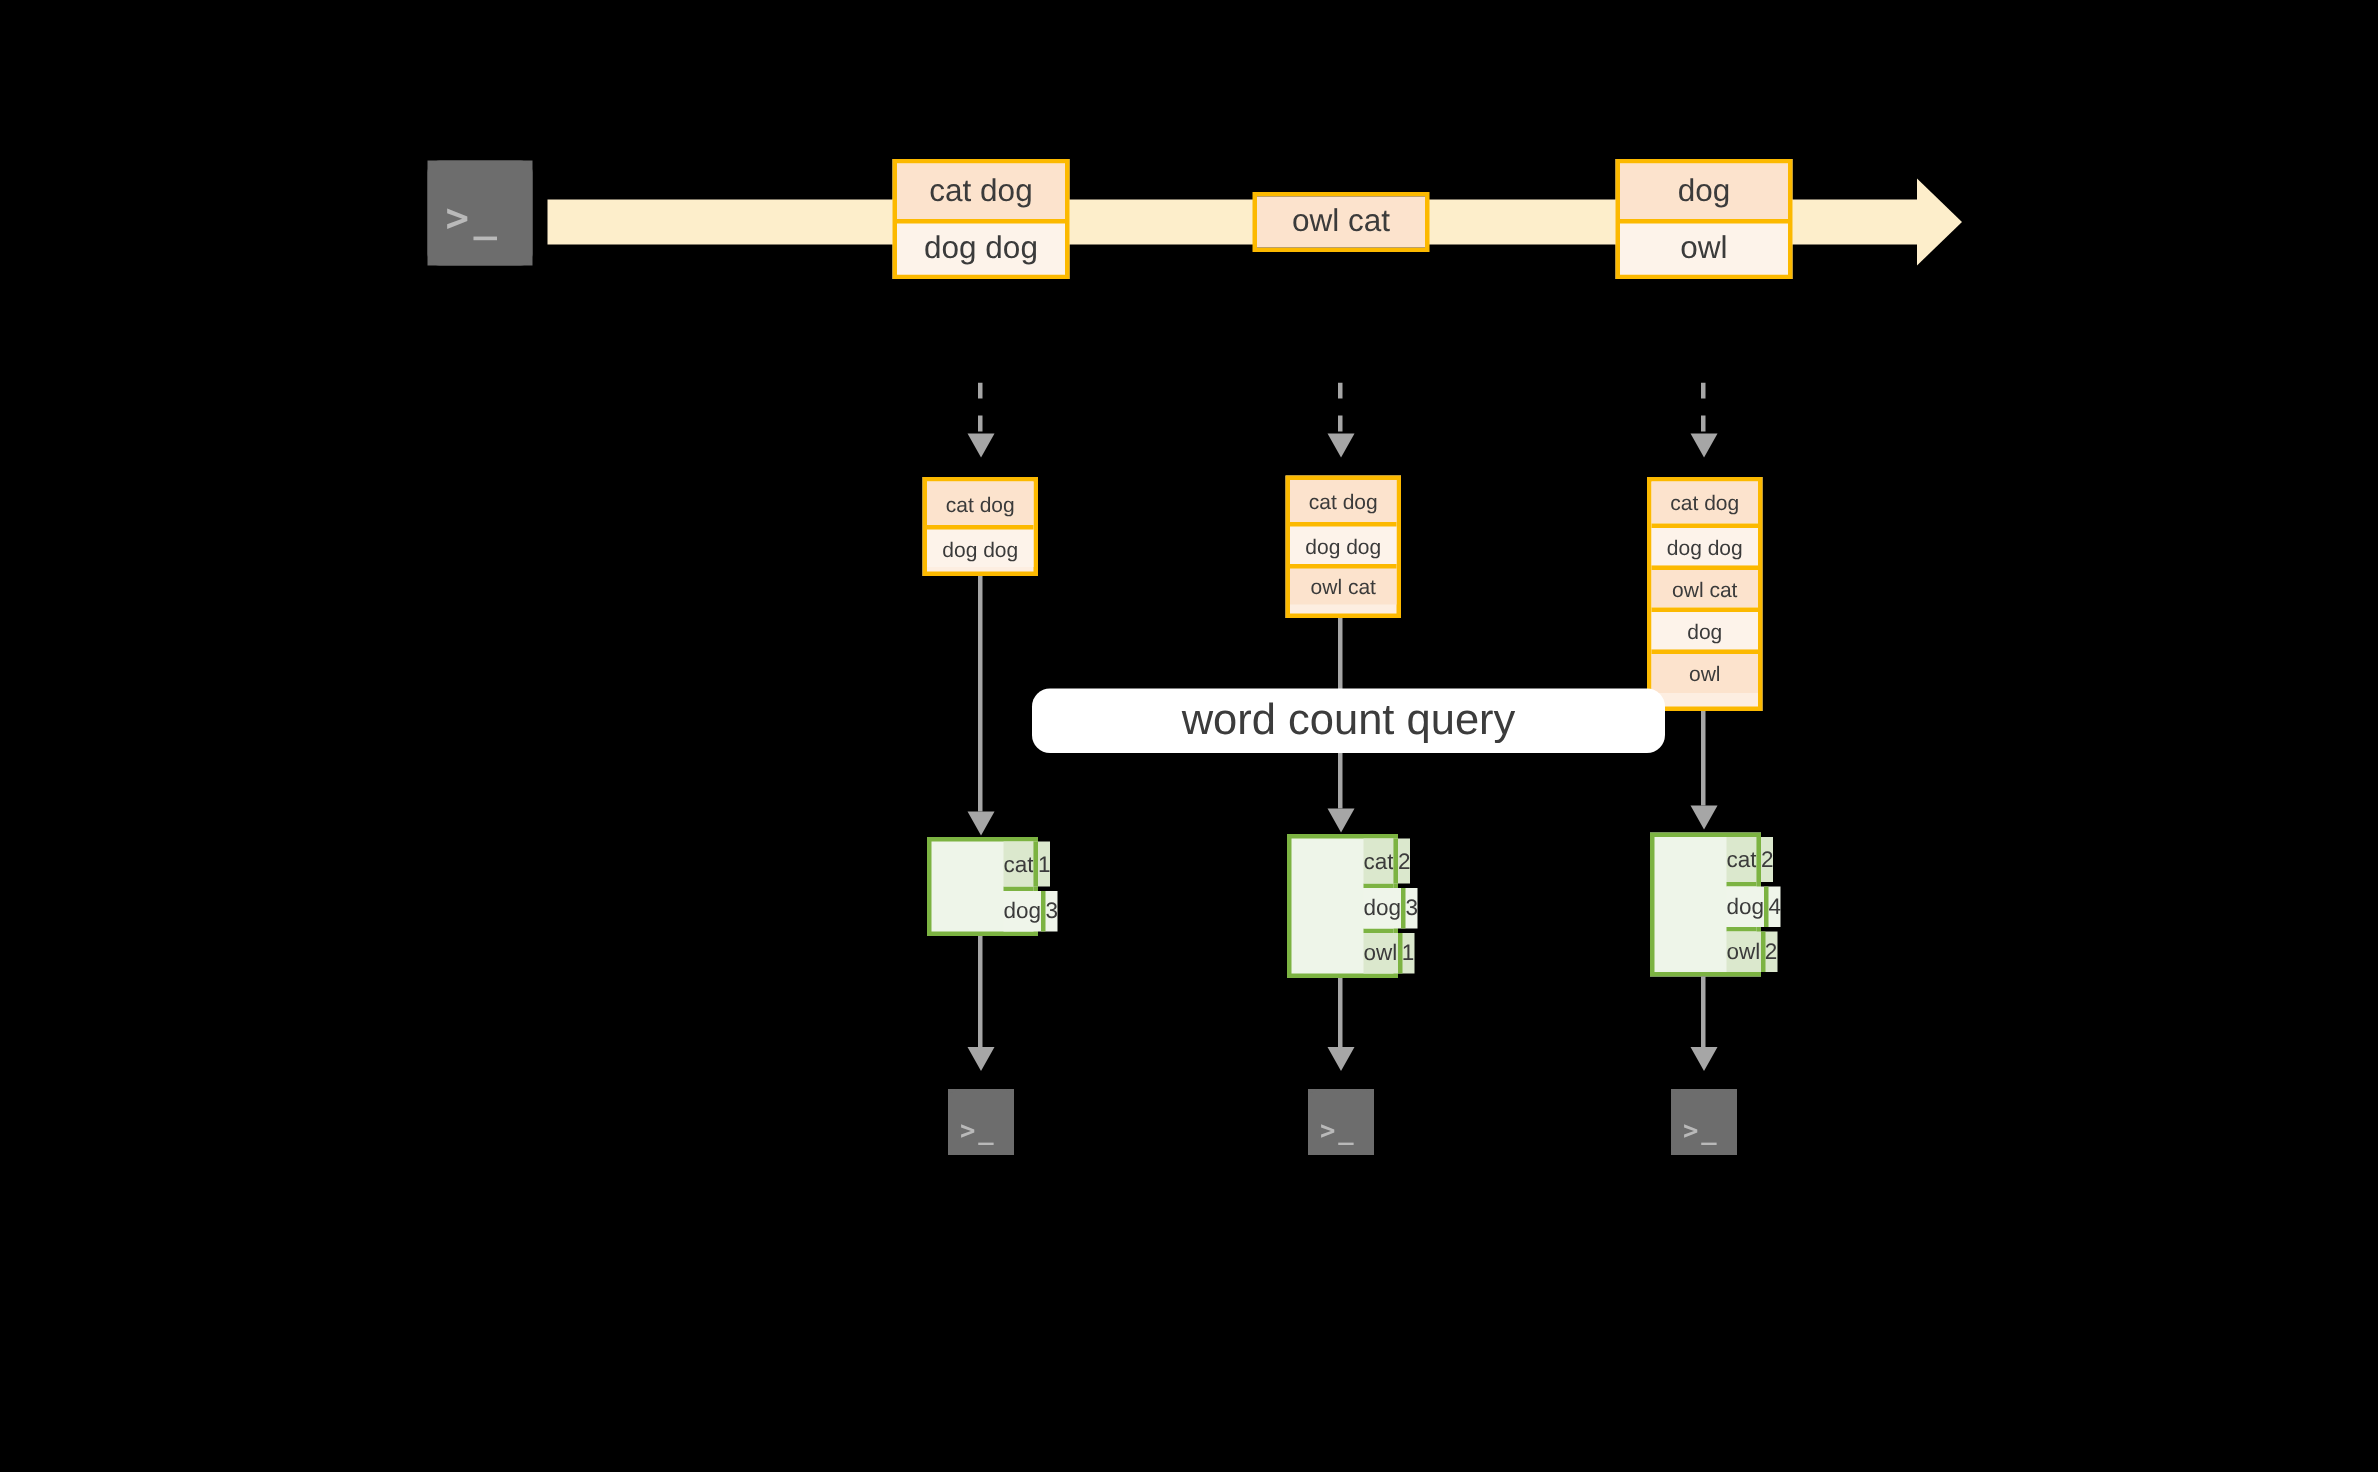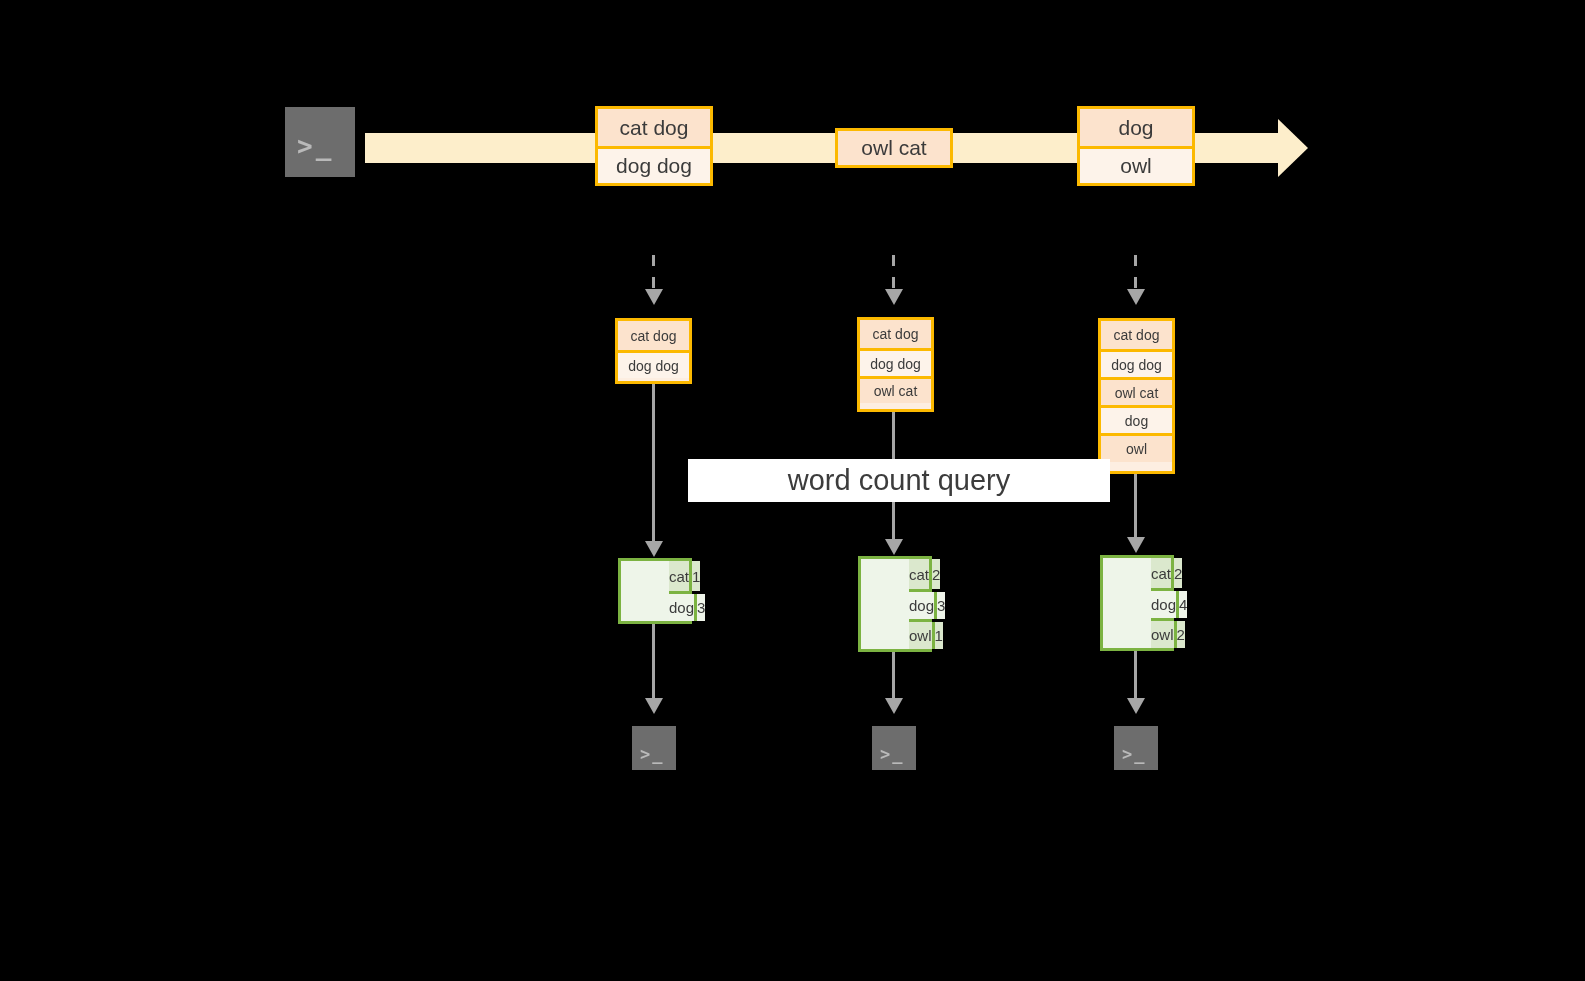--- a/index.html
+++ b/index.html
@@ -138,20 +138,21 @@
 
   
   .qlabel {
     position: absolute;
     background: #ffffff;
     display: flex;
     align-items: center;
     justify-content: center;
     color: #3c3c3c;
     white-space: nowrap;
+    border-radius: 12px;
   }
 </style>
 </head>
 <body>
 
 <div id="canvas">
 
   <div class="term" style="left:275px; top:97px; width:90px; height:90px;">
     <div class="term-hatch"></div>
     <div class="term-inner"></div>

